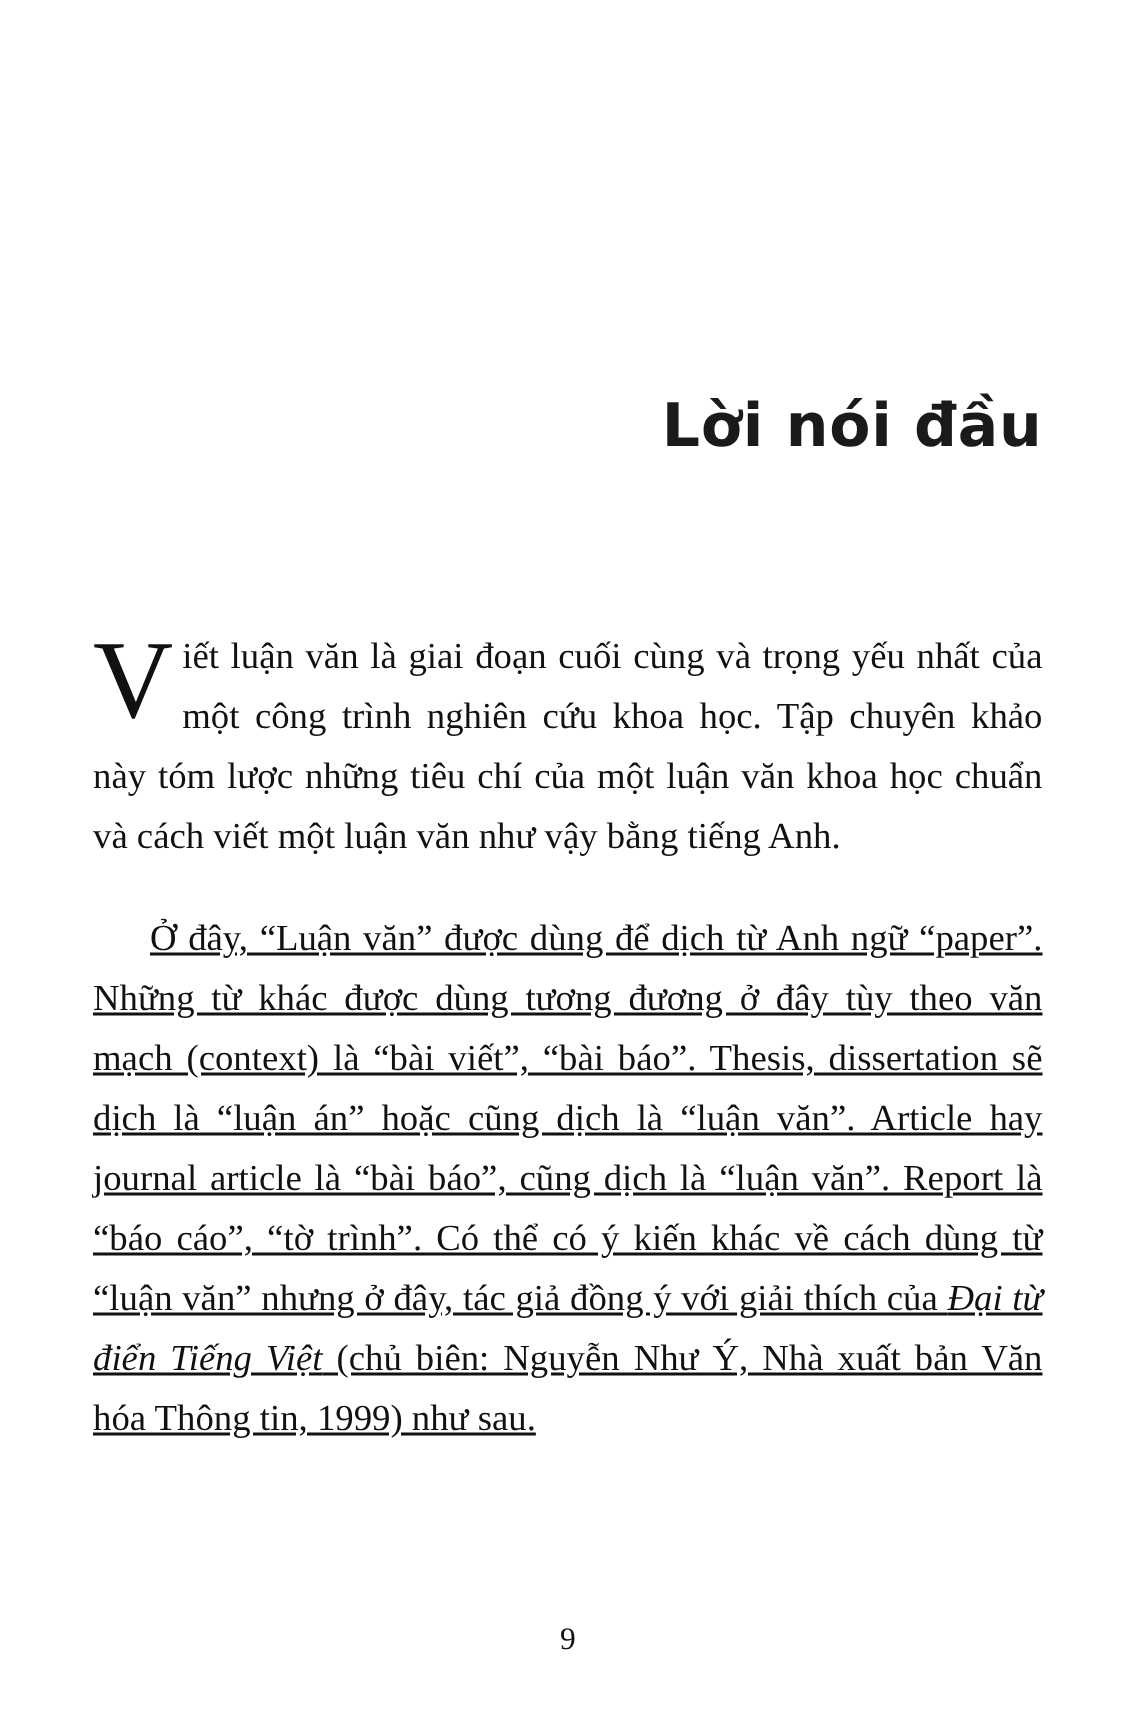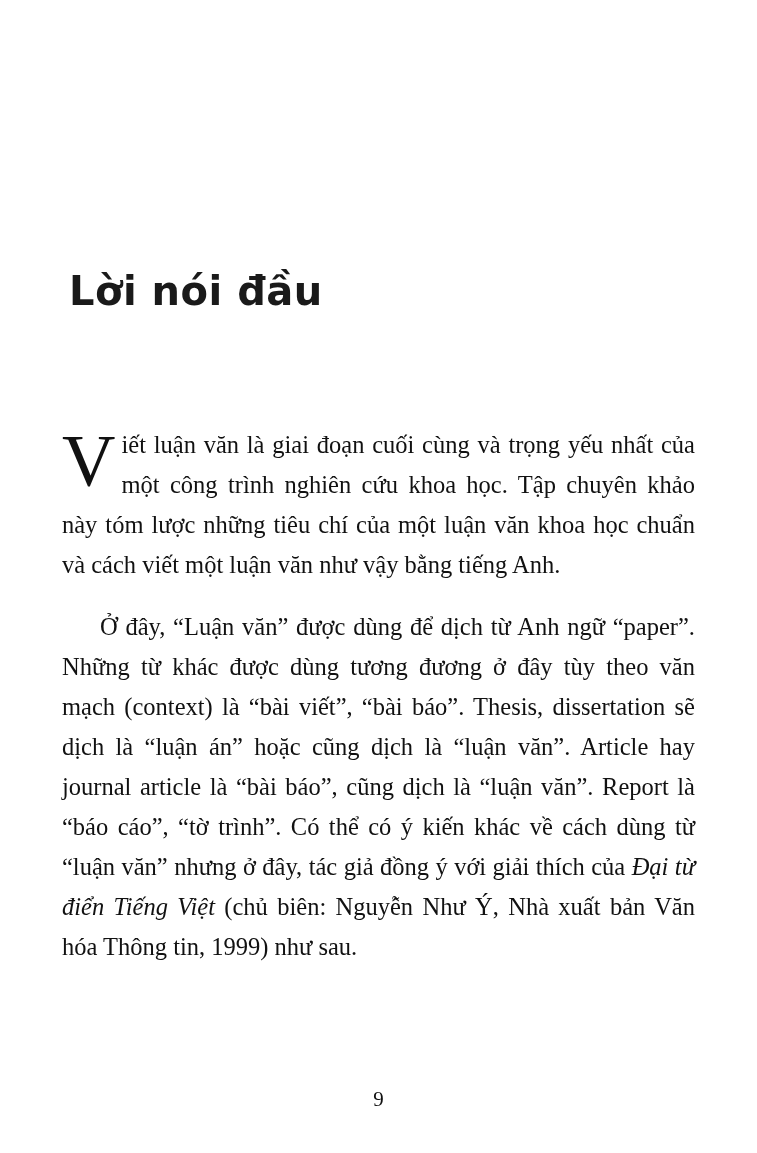--- a/index.html
+++ b/index.html
@@ -15,45 +15,46 @@
     overflow: hidden;
   }
   .page {
     position: relative;
     width: 757px;
     height: 1153px;
     box-sizing: border-box;
     padding: 0 62px;
   }
   .chapter-title {
-    margin: 7px;
+    margin: 0;
     padding-top: 262px;
-    text-align: left;
+    text-align: right;
     font-family: "DejaVu Sans", sans-serif;
     font-weight: 700;
     font-size: 40px;
     letter-spacing: 0.5px;
     color: #1a1a1a;
     line-height: 1.1;
   }
   .body-block {
     margin-top: 112px;
   }
   p.para {
     margin: 0 0 0 0;
     font-size: 24.5px;
     line-height: 40px;
     text-align: justify;
     text-justify: inter-word;
     color: #111111;
     hyphens: none;
   }
   p.para + p.para {
-    margin-top: 22px;
+    margin-top: 28px;
     text-indent: 38px;
+    text-decoration: underline;
   }
   .dropcap {
     float: left;
     font-size: 74px;
     line-height: 60px;
     padding: 4px 6px 0 0;
     margin-top: 2px;
     font-family: "Liberation Serif", serif;
     color: #111111;
   }

